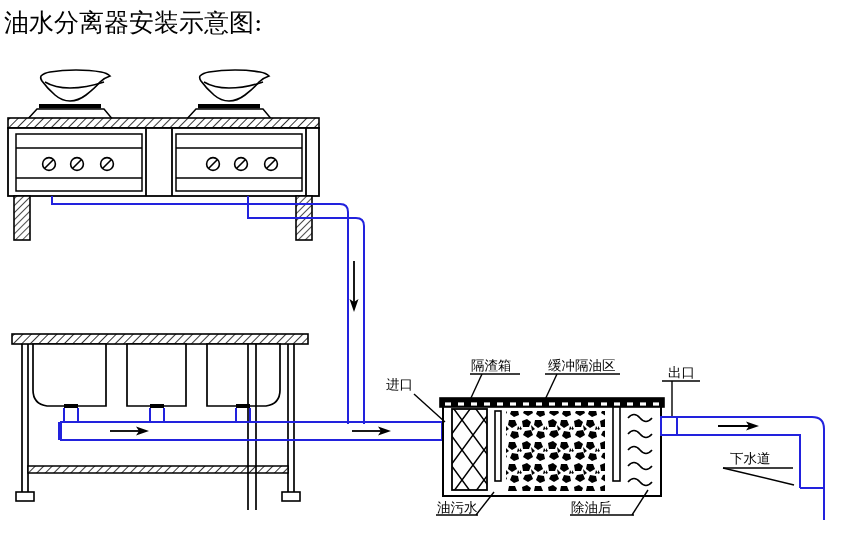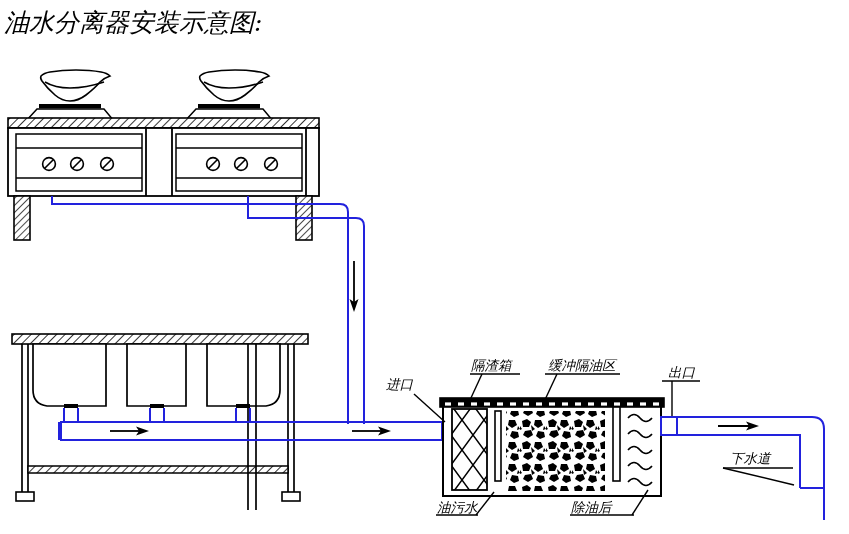--- a/index.html
+++ b/index.html
@@ -12,21 +12,20 @@
     height: 534px;
     position: relative;
     font-family: "Liberation Serif", "DejaVu Serif", serif;
     overflow: hidden;
   }
   #canvas-wrap {
     position: absolute;
     left: 0; top: 0;
     width: 849px;
     height: 534px;
-    font-style: italic;
   }
   svg.diagram {
     display: block;
     width: 849px;
     height: 534px;
   }
   .title-text {
     font-family: "DejaVu Serif", "Liberation Serif", serif;
     font-size: 25px;
     fill: #000000;

